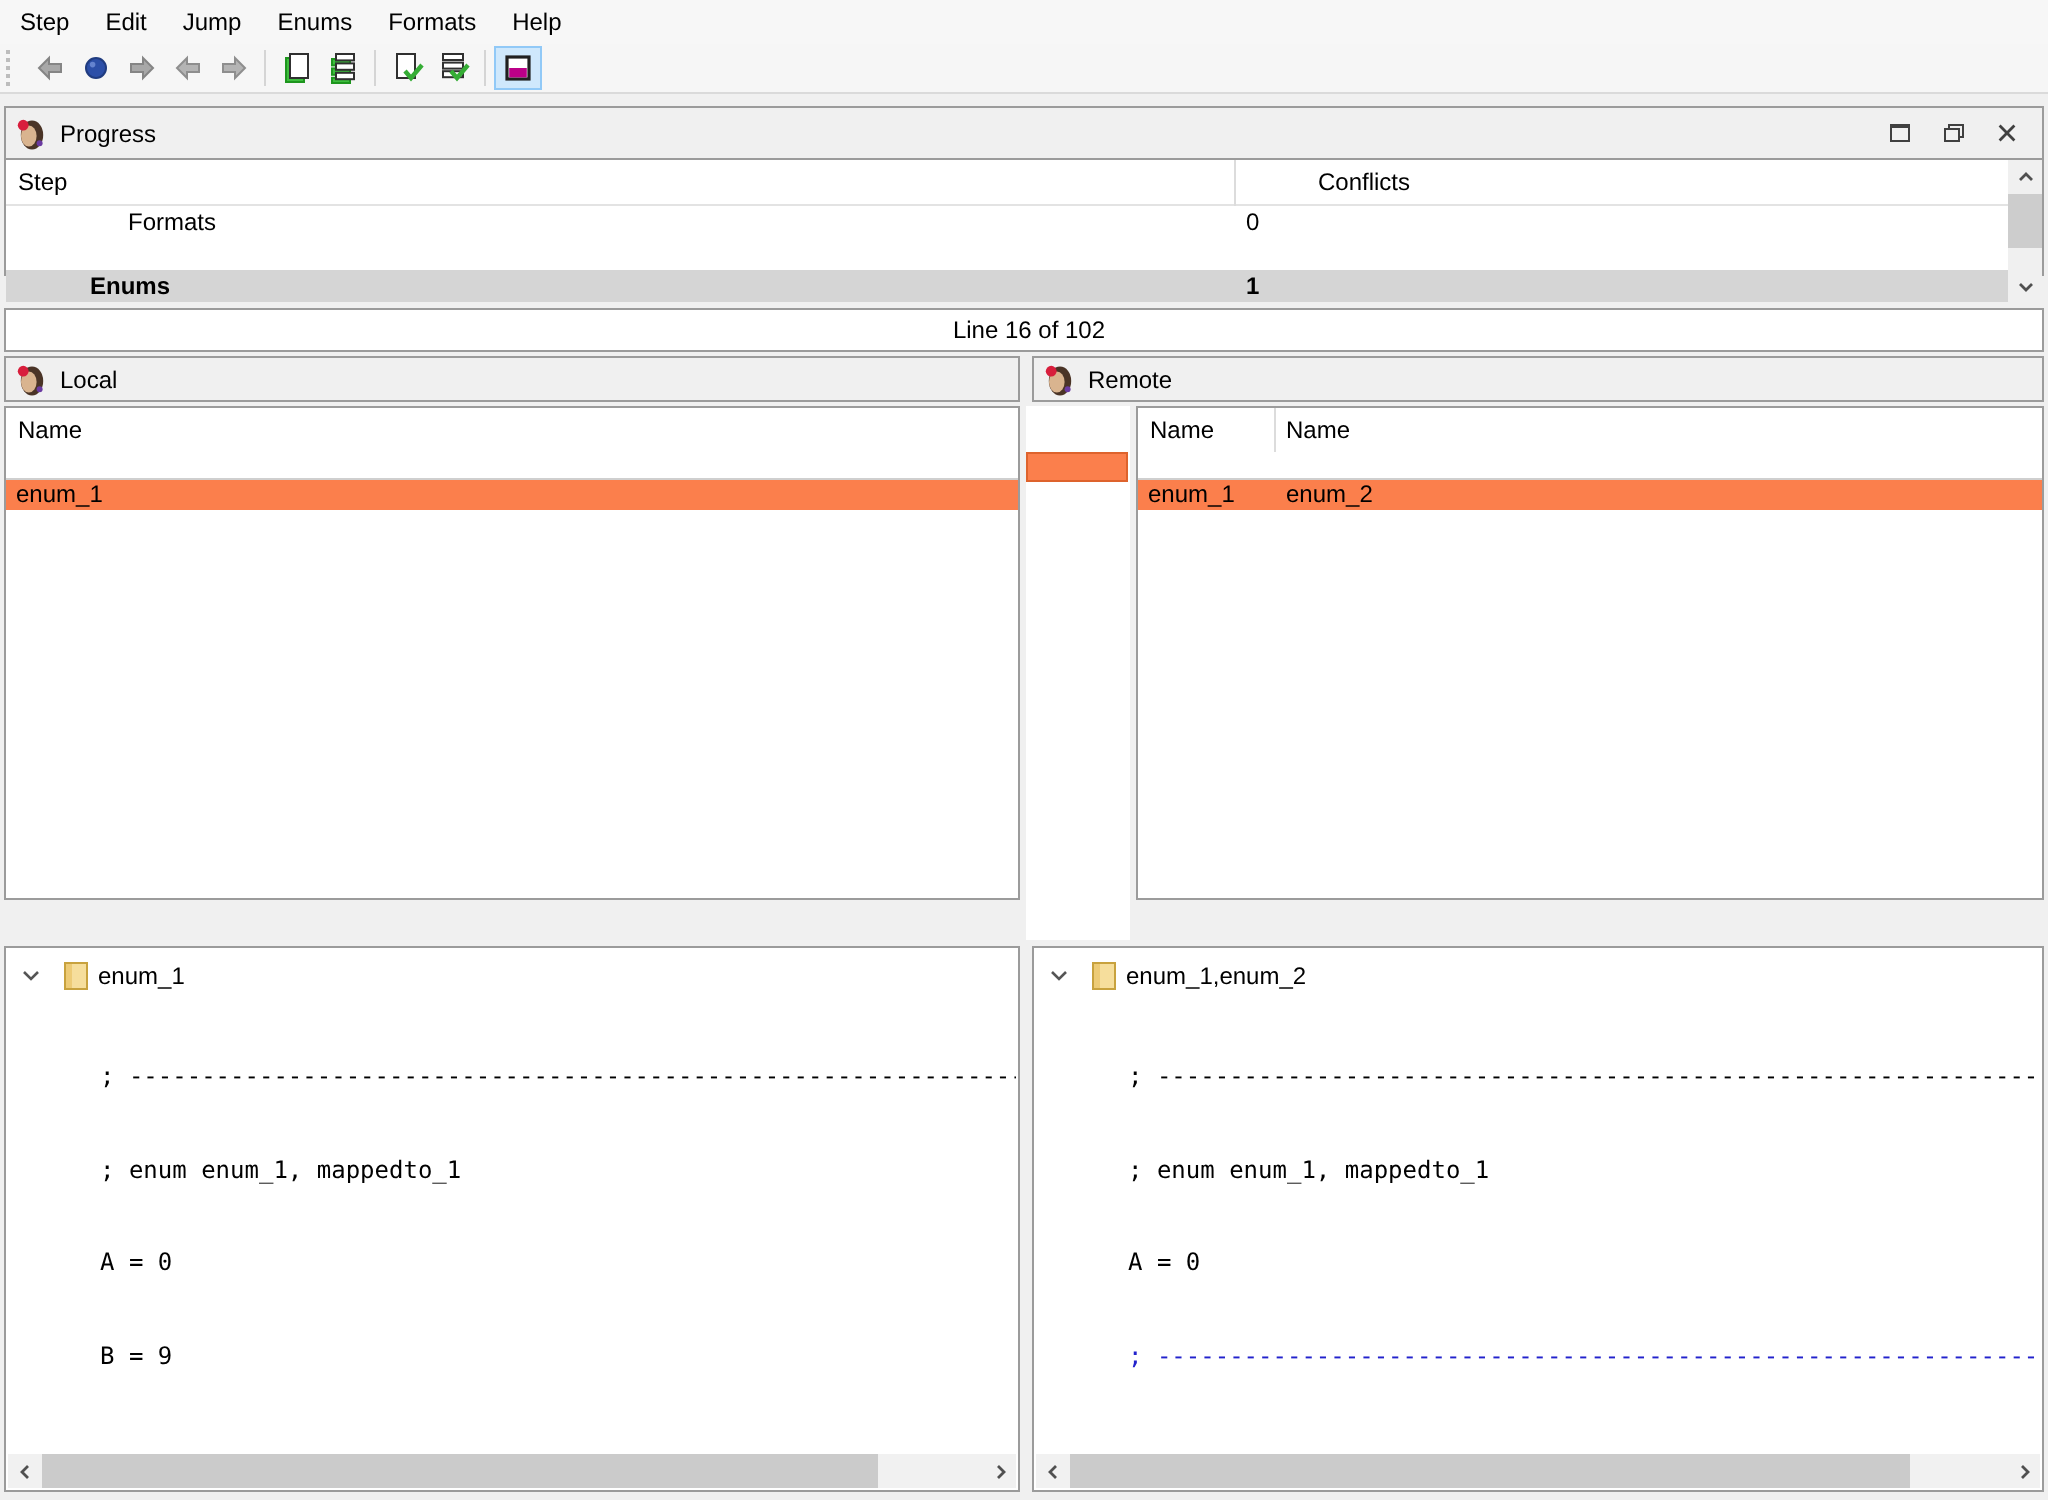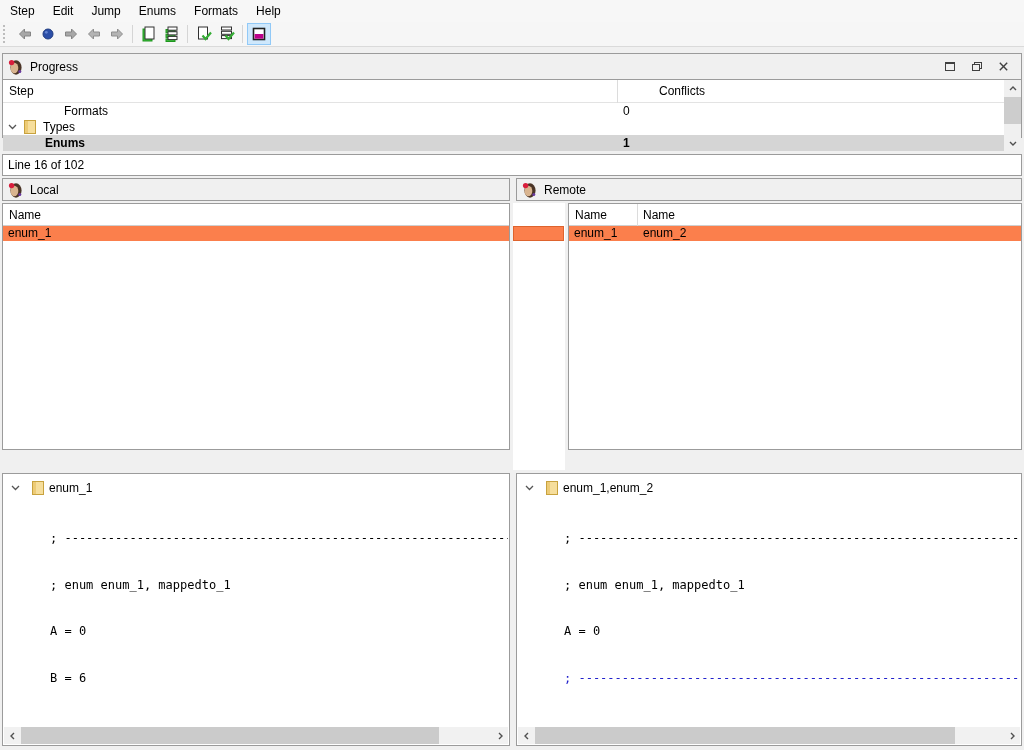--- a/index.html
+++ b/index.html
@@ -36,33 +36,33 @@
   .pw-row .lbl-types { position:absolute; left:40px; }
   .pw-row .lbl-enums { position:absolute; left:42px; }
   .pw-row .chev { position:absolute; left:5px; top:5px; }
   .pw-row .folder { position:absolute; left:21px; top:1px; }
   .vscroll { position:absolute; top:0; right:0; width:17px; height:71px; background:#F0F0F0; }
   .vscroll .arr-up, .vscroll .arr-dn { position:absolute; left:0; width:17px; height:16px; display:flex; align-items:center; justify-content:center; }
   .vscroll .arr-up { top:0; } .vscroll .arr-dn { bottom:0; }
   .vscroll .thumb { position:absolute; left:0; top:17px; width:17px; height:27px; background:#CDCDCD; }
 
   
-  .status-line { position:absolute; left:2px; top:154px; width:1020px; height:22px; background:#fff; border:1px solid #9B9B9B; line-height:20px; padding-left:5px; }
+  .status-line { position:absolute; left:2px; top:154px; width:1020px; height:22px; background:#fff; border:1px solid #9B9B9B; line-height:20px; padding-left:5px;text-align:center; }
 
   
   .pane-hdr { position:absolute; height:23px; background:#F0F0F0; border:1px solid #9B9B9B; display:flex; align-items:center; padding-left:4px; }
   .pane-hdr .title { margin-left:7px; }
   .pane-hdr.local { left:2px; top:178px; width:508px; }
   .pane-hdr.remote { left:516px; top:178px; width:506px; }
 
   
   .list { position:absolute; top:203px; background:#fff; border:1px solid #9B9B9B; height:247px; overflow:hidden; }
   .list.left { left:2px; width:508px; }
   .list.right { left:568px; width:454px; }
-  .list-colheader { position:relative; height:22px; line-height:22px; border-bottom:1px solid #CFCFCF; background:#fff; }
+  .list-colheader { position:relative; height:36px; line-height:22px; border-bottom:1px solid #CFCFCF; background:#fff; }
   .list-colheader .h1 { position:absolute; left:6px; }
   .list-colheader .h2 { position:absolute; left:74px; }
   .list-colheader .colsep { position:absolute; left:68px; top:0; width:1px; height:22px; background:#DCDCDC; }
   .list-row { position:relative; height:15px; line-height:15px; background:#FB7F4C; }
   .list-row .cell1 { position:absolute; left:5px; }
   .list-row .cell2 { position:absolute; left:74px; }
   .mid-strip { position:absolute; left:513px; top:203px; width:52px; height:267px; background:#fff; }
   .mid-cell { position:absolute; left:0; top:23px; width:51px; height:15px; background:#FB7F4C; border:1px solid #DE632D; }
 
   
@@ -204,35 +204,20 @@
     </div>
     <div class="pw-body">
       <div class="pw-colheader">
         <span class="c1">Step</span>
         <span class="colsep"></span>
         <span class="c2">Conflicts</span>
       </div>
       <div class="pw-row" style="top:23px;">
         <span class="lbl-formats">Formats</span>
         <span class="conflicts">0</span>
-      </div>
-      <div class="pw-row" style="top:39px;">
-        <span class="chev">
-          <svg width="9" height="6" viewBox="0 0 9 6">
-              <polyline points="1,1 4.5,4.5 8,1" fill="none" stroke="#555" stroke-width="1.3"></polyline>
-            </svg>
-        </span>
-        <span class="folder">
-          <svg width="12" height="14" viewBox="0 0 12 14">
-              <rect x="0.5" y="0.5" width="11" height="13" fill="#F6DE9C" stroke="#C8A23E"></rect>
-              <rect x="1" y="1" width="3" height="12" fill="#EDCB76"></rect>
-            </svg>
-        </span>
-        <span class="lbl-types">Types</span>
-        <span class="conflicts"></span>
       </div>
       <div class="pw-row selected" style="top:55px;">
         <span class="lbl-enums">Enums</span>
         <span class="conflicts">1</span>
       </div>
       <div class="vscroll">
         <span class="arr-up">
           <svg width="8" height="5" viewBox="0 0 8 5">
               <polyline points="1,4 4,1 7,4" fill="none" stroke="#505050" stroke-width="1.4"></polyline>
             </svg>
@@ -309,21 +294,21 @@
             <rect x="0.5" y="0.5" width="11" height="13" fill="#F6DE9C" stroke="#C8A23E"></rect>
             <rect x="1" y="1" width="3" height="12" fill="#EDCB76"></rect>
           </svg>
       </span>
       <span class="d-title">enum_1</span>
     </div>
     <div class="d-code">
       <div data-color="black">; ------------------------------------------------------------------------------------------</div>
       <div data-color="black">; enum enum_1, mappedto_1</div>
       <div data-color="black">A = 0</div>
-      <div data-color="black">B = 6</div>
+      <div data-color="black">B = 9</div>
     </div>
     <div class="hscroll">
       <span class="arr-l">
         <svg width="5" height="8" viewBox="0 0 5 8">
             <polyline points="4,1 1,4 4,7" fill="none" stroke="#505050" stroke-width="1.4"></polyline>
           </svg>
       </span>
       <span class="thumb"></span>
       <span class="arr-r">
         <svg width="5" height="8" viewBox="0 0 5 8">

